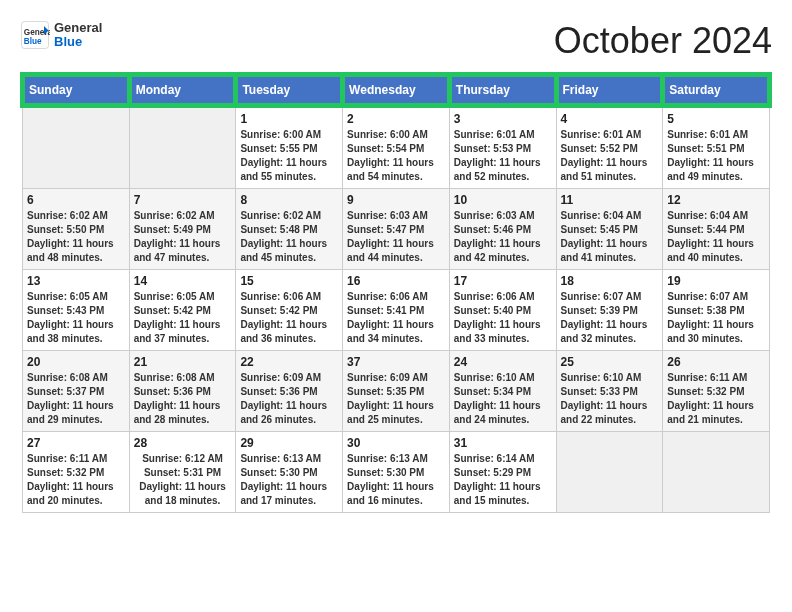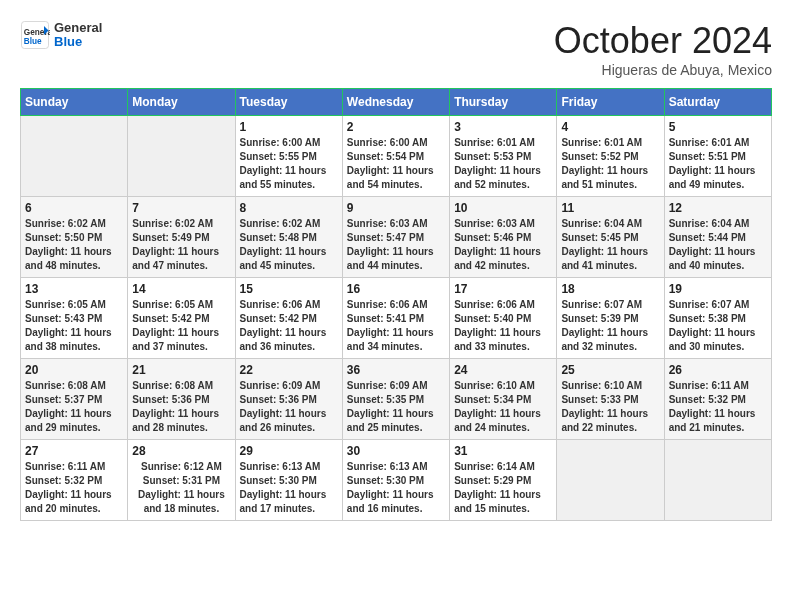--- a/index.html
+++ b/index.html
@@ -42,21 +42,21 @@
       border-collapse: collapse;
       font-size: 11px;
     }
     thead th {
       background-color: #4472c4;
       color: #fff;
       padding: 6px 4px;
       text-align: left;
       font-size: 12px;
       font-weight: bold;
-      border: 1px solid #22c55e;
+      border: 5px solid #22c55e;
     }
     tbody td {
       border: 1px solid #ccc;
       vertical-align: top;
       padding: 4px;
       width: calc(100% / 7);
       height: 80px;
     }
     tbody tr:nth-child(even) {
       background-color: #f5f5f5;
@@ -92,21 +92,20 @@
       <text x="5" y="32" font-size="11" font-weight="bold" fill="#0066cc" font-family="Arial">Blue</text>
       <polygon points="32,8 38,14 32,20" fill="#0066cc"></polygon>
     </svg>
     <div style="display:flex;flex-direction:column;line-height:1.1;">
       <span style="font-size:13px;font-weight:bold;color:#333;">General</span>
       <span style="font-size:13px;font-weight:bold;color:#0066cc;">Blue</span>
     </div>
   </div>
   <div class="title-block">
     <div class="month-title">October 2024</div>
-    <div class="location">Higueras de Abuya, Mexico</div>
   </div>
 </div>
 
 <table>
   <thead>
     <tr id="header-row">
         <th>Sunday</th>
         <th>Monday</th>
         <th>Tuesday</th>
         <th>Wednesday</th>
@@ -251,21 +250,21 @@
 Sunset: 5:36 PM
 Daylight: 11 hours and 28 minutes.</div>
         </td>
         <td>
           <span class="day-num">22</span>
           <div class="day-info" style="white-space: pre-line;">Sunrise: 6:09 AM
 Sunset: 5:36 PM
 Daylight: 11 hours and 26 minutes.</div>
         </td>
         <td>
-          <span class="day-num">36</span>
+          <span class="day-num">37</span>
           <div class="day-info" style="white-space: pre-line;">Sunrise: 6:09 AM
 Sunset: 5:35 PM
 Daylight: 11 hours and 25 minutes.</div>
         </td>
         <td>
           <span class="day-num">24</span>
           <div class="day-info" style="white-space: pre-line;">Sunrise: 6:10 AM
 Sunset: 5:34 PM
 Daylight: 11 hours and 24 minutes.</div>
         </td>

